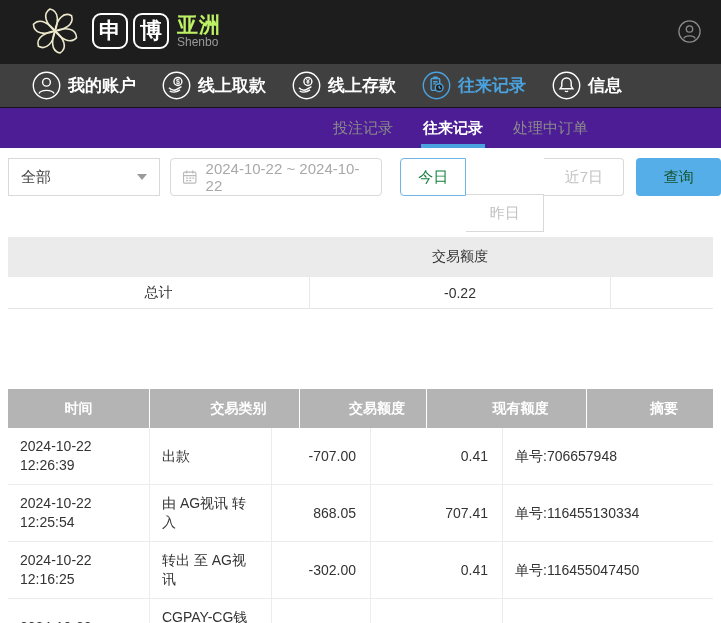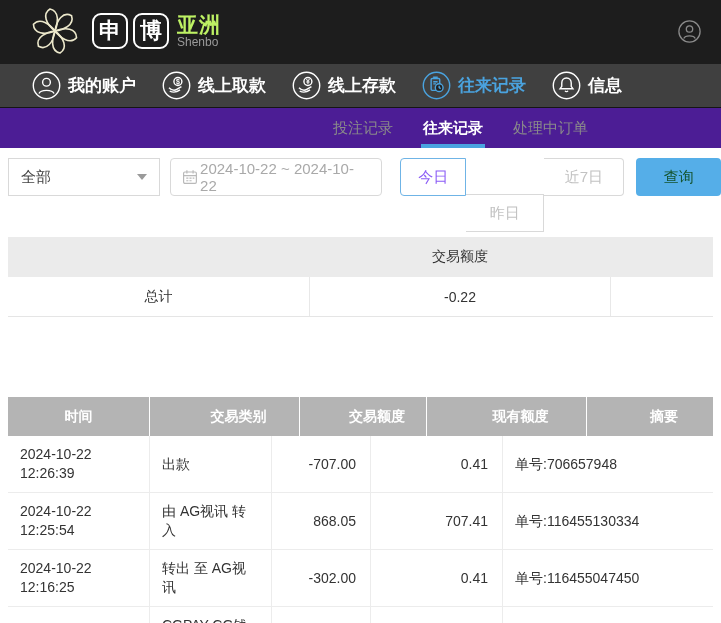--- a/index.html
+++ b/index.html
@@ -37,38 +37,38 @@
     height:4px; background:#4aa3df; }
 
   
   .filter-bar { margin-top:10px; display:flex; align-items:center; height:38px; }
   .select-box { margin-left:8px; width:160px; height:38px; border:1px solid #d9d9d9;
     border-radius:0; display:flex; align-items:center; padding:0 12px; color:#444;
     font-size:15px; cursor:pointer; background:#fff; }
   .select-caret { margin-left:auto; width:0; height:0; border-left:5px solid transparent;
     border-right:5px solid transparent; border-top:6px solid #9a9a9a; }
   .date-box { margin-left:10px; width:224px; height:38px; border:1px solid #d9d9d9;
-    border-radius:4px; display:flex; align-items:center; padding:0 11px; gap:2px;
+    border-radius:4px; display:flex; align-items:center; padding:0 11px; gap:8px;
     color:#a9a9a9; font-size:15px; cursor:pointer; background:#fff; }
   .quick-group { margin-left:18px; display:flex; height:38px; }
   .quick-btn { height:38px; border:1px solid #d9d9d9; background:#fff; color:#c2c2c2;
     font-size:15px; cursor:pointer; display:flex; align-items:center; justify-content:center; }
   .quick-btn.b1 { width:66px; border-radius:4px 0 0 4px; }
   .quick-btn.b2 { width:78px; border-left:none;margin-top:36px; }
   .quick-btn.b3 { width:80px; border-left:none; border-radius:0 4px 4px 0; }
-  .quick-btn.active { border:1px solid #6fb4e6; color:#8b5cf6; }
+  .quick-btn.active { border:1px solid #6fb4e6; color:#15803d; }
   .search-btn { margin-left:12px; width:90px; height:38px; background:#55aee8; color:#14532d;
     font-size:15px; border:none; border-radius:4px; cursor:pointer; }
 
   
   .summary { margin:41px 8px 0; }
   .summary-head { display:grid; grid-template-columns:301px 302px 1fr; height:40px;
     background:#ebebeb; align-items:center; }
   .summary-head .lbl { grid-column:2; text-align:center; font-size:14px; color:#333; }
-  .summary-row { display:grid; grid-template-columns:301px 302px 1fr; height:40px;
+  .summary-row { display:grid; grid-template-columns:301px 302px 1fr; height:32px;
     border-bottom:1px solid #e5e5e5; align-items:center; }
   .summary-row .cell { height:100%; display:flex; align-items:center; justify-content:center;
     font-size:14px; color:#333; }
   .summary-row .mid { border-left:1px solid #e8e8e8; border-right:1px solid #e8e8e8; }
 
   
   .tx-table { margin:80px 8px 0; }
   .t-row { display:grid; grid-template-columns:142px 122px 99px 132px 1fr; }
   .t-head { background:#b4b4b4;gap:28px; }
   .t-head .hc { min-height:39px; display:flex; align-items:center; justify-content:center;

